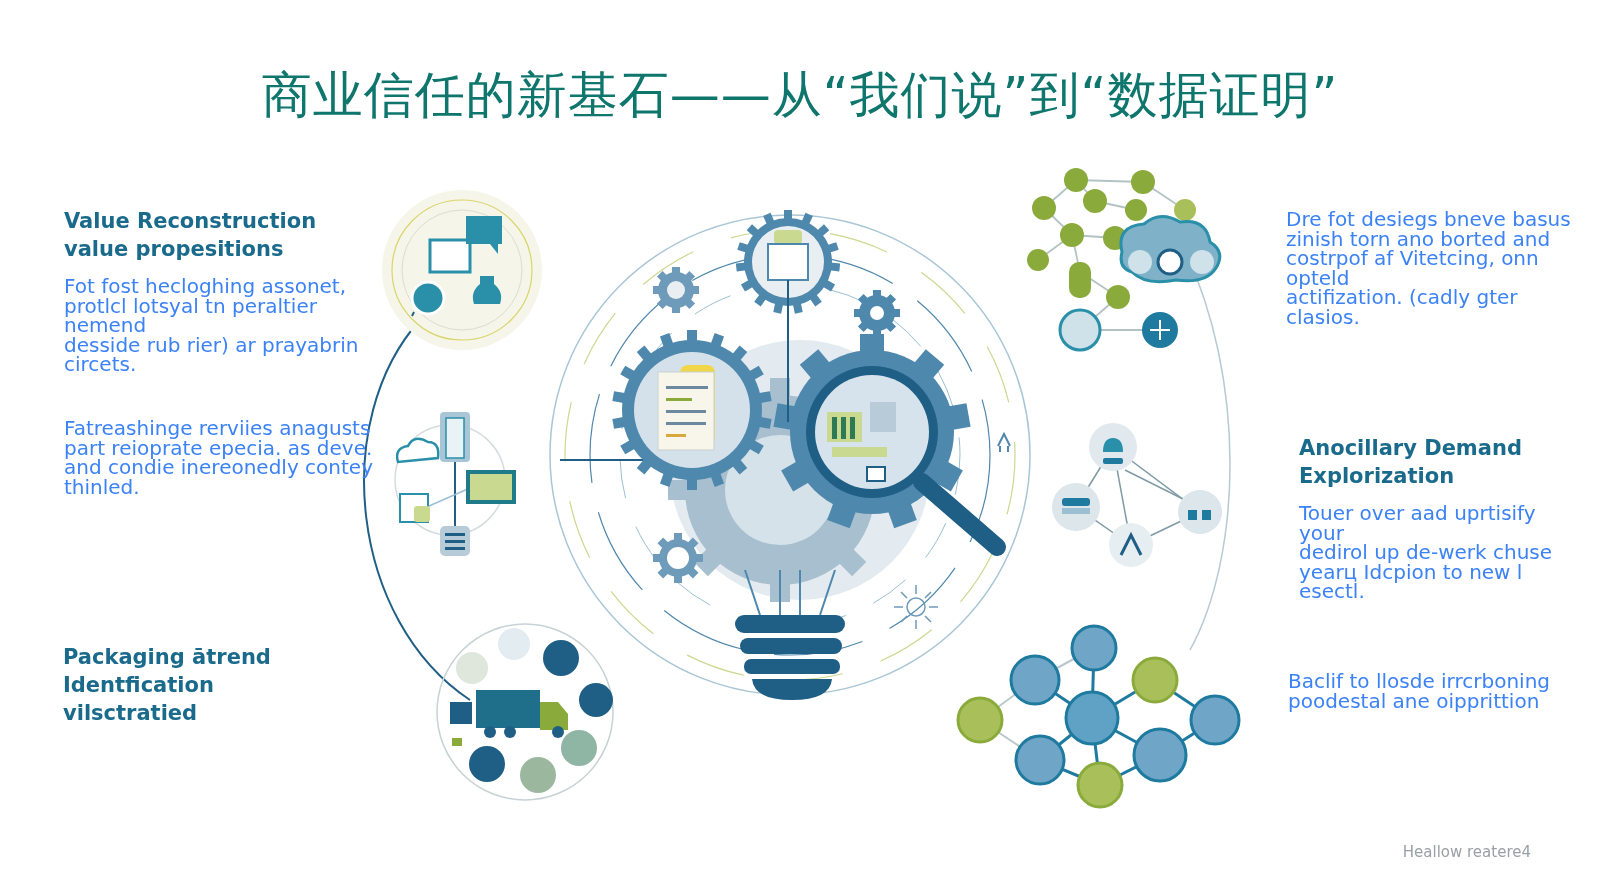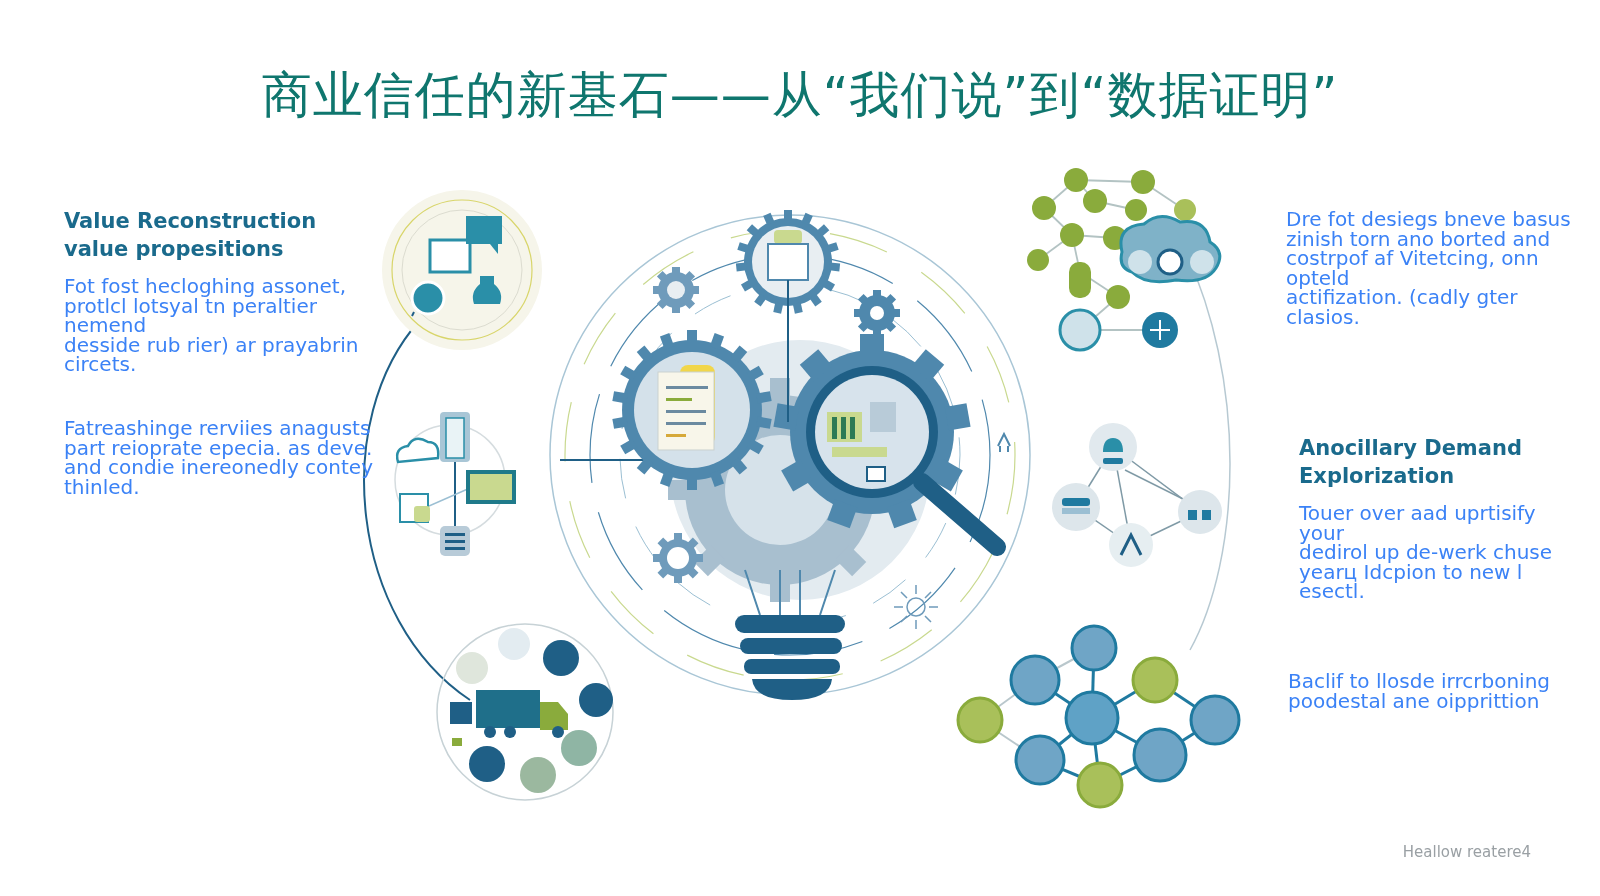--- a/index.html
+++ b/index.html
@@ -319,20 +319,24 @@
 <div class="block" style="left:64px; top:405px; width:320px;">
   <p>
     <span>Fatreashinge rerviies anagusts</span><br>
     <span>part reioprate epecia. as deve.</span><br>
     <span>and condie inereonedly contey</span><br>
     <span>thinled.</span>
   </p>
 </div>
 
 <div class="block" style="left:63px; top:643px; width:360px;">
+  <h2>
+    <span>Packaging ātrend Identfication</span><br>
+    <span>vilsctratied</span>
+  </h2>
 </div>
 
 <div class="block" style="left:1286px; top:196px; width:290px;">
   <p>
     <span>Dre fot desiegs bneve basus</span><br>
     <span>zinish torn ano borted and</span><br>
     <span>costrpof af Vitetcing, onn opteld</span><br>
     <span>actifization. (cadly gter clasios.</span>
   </p>
 </div>

